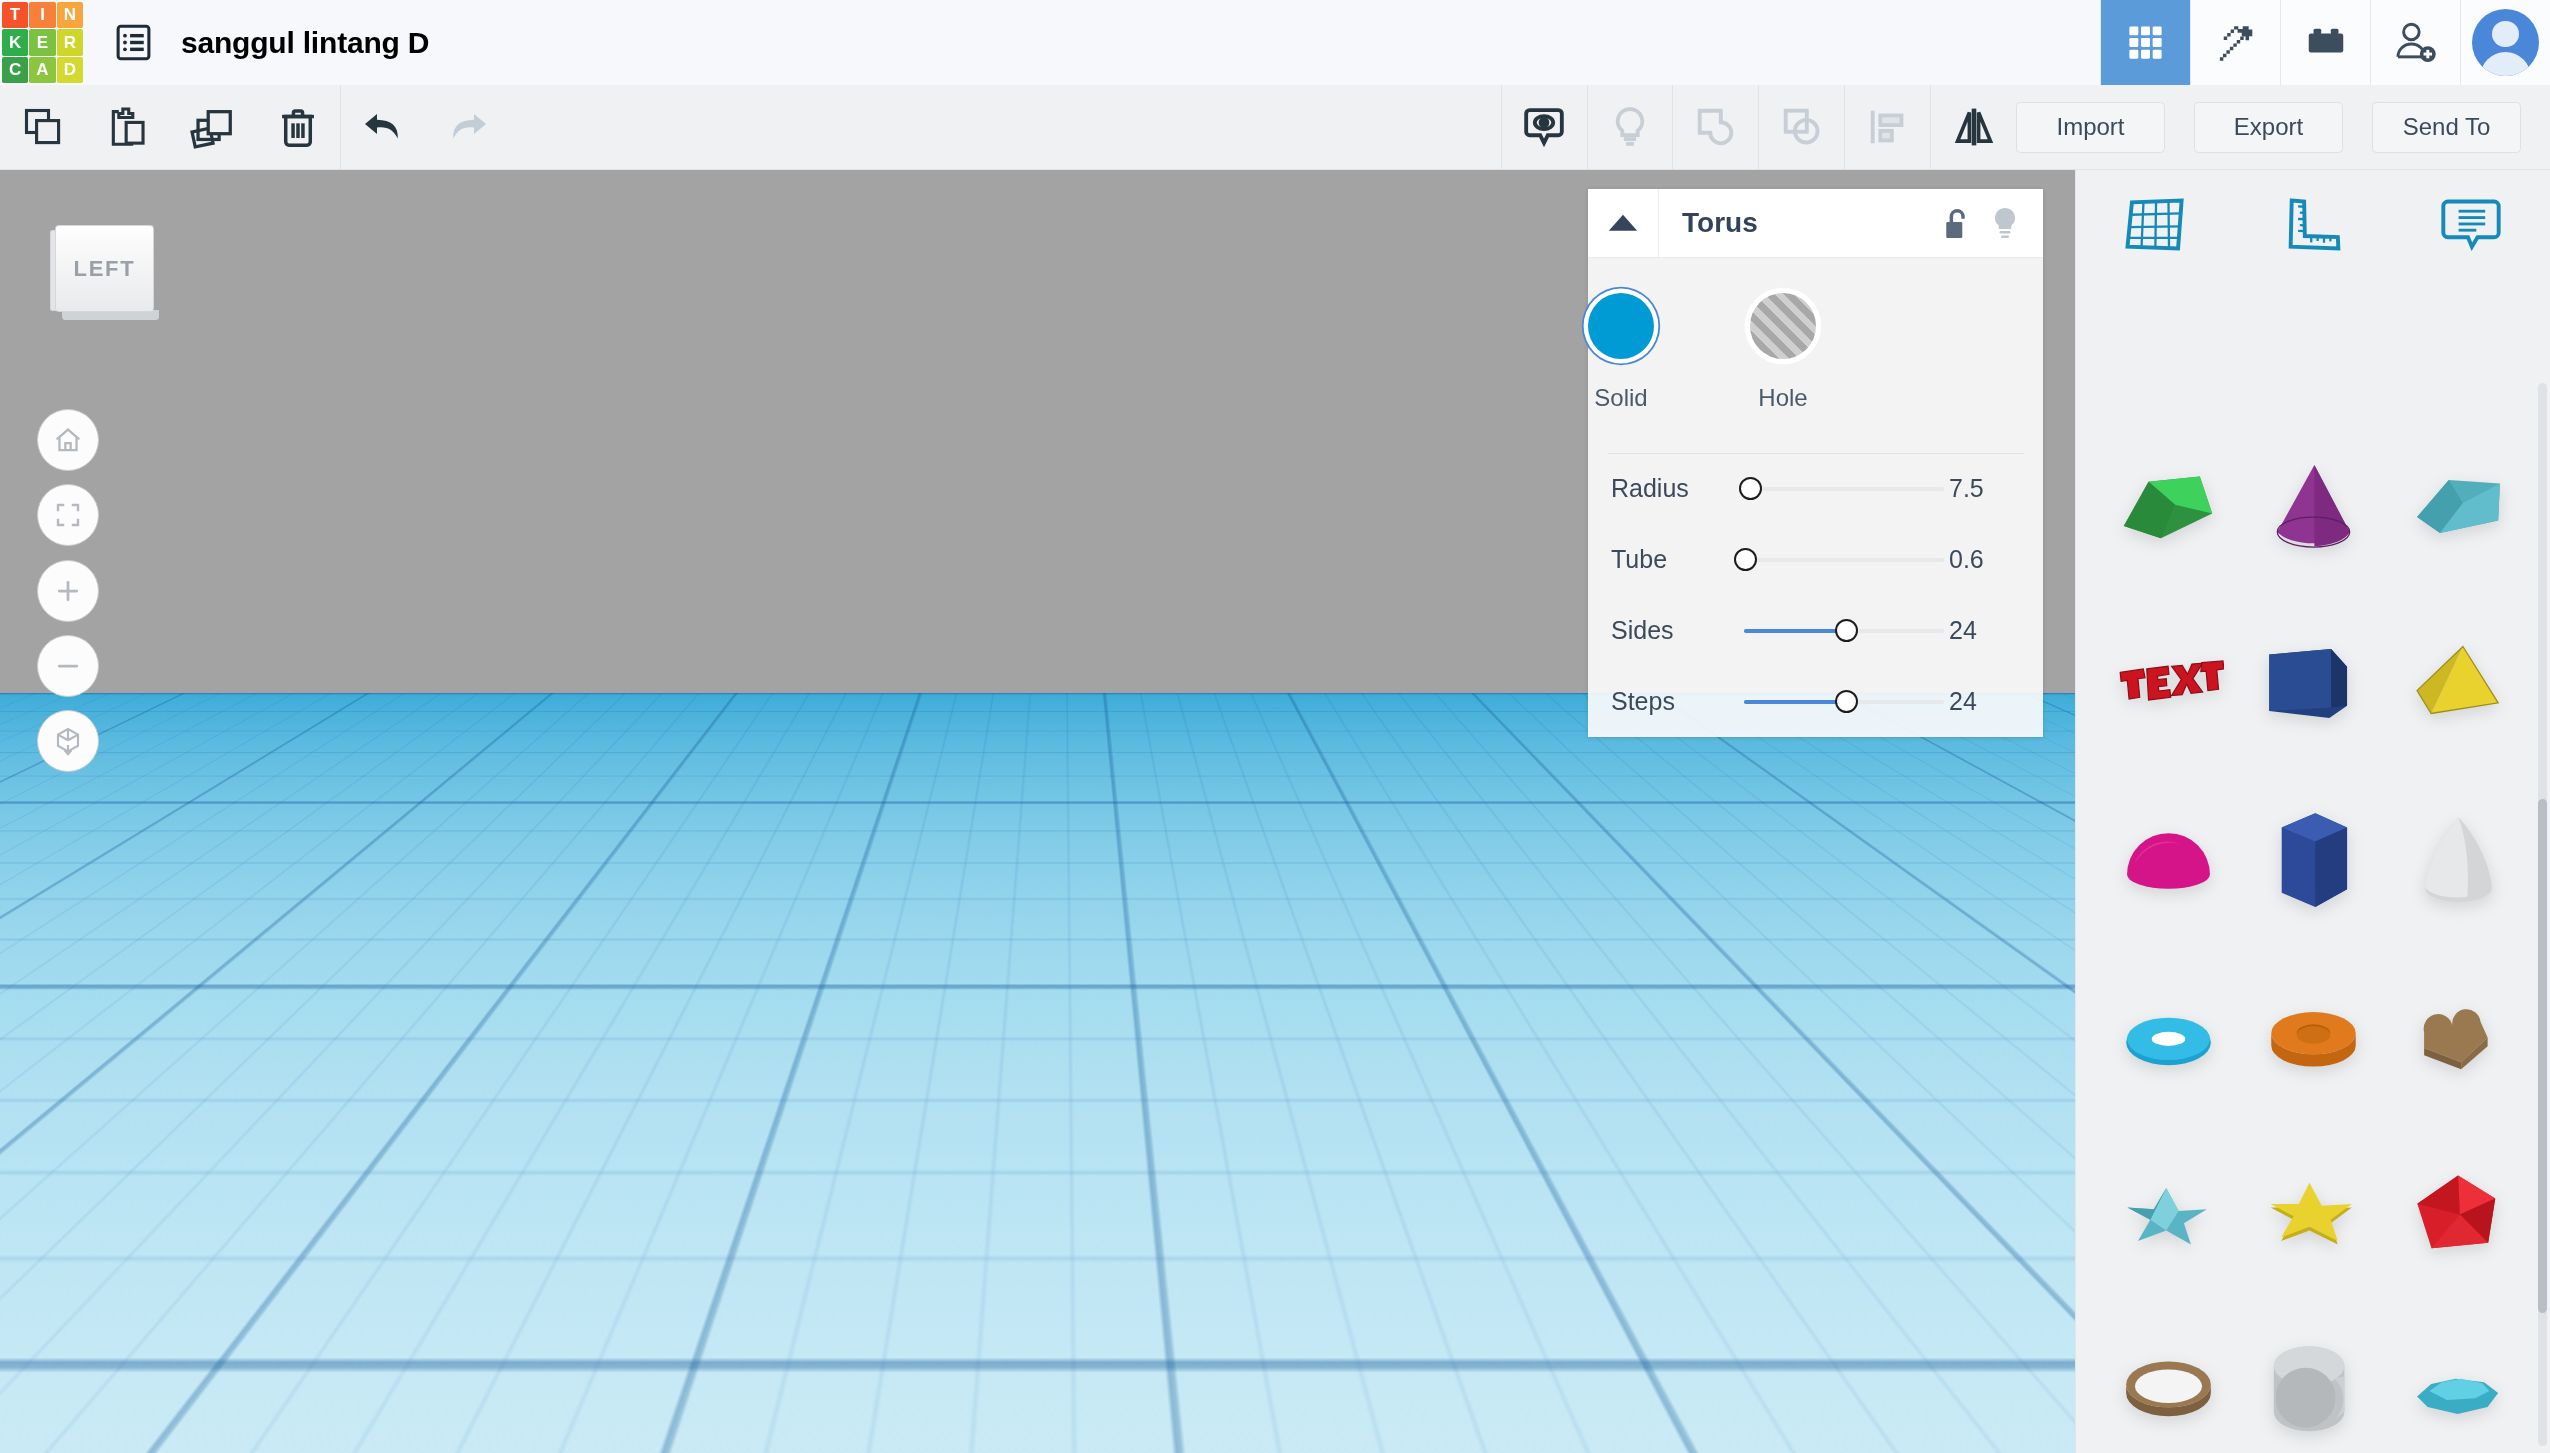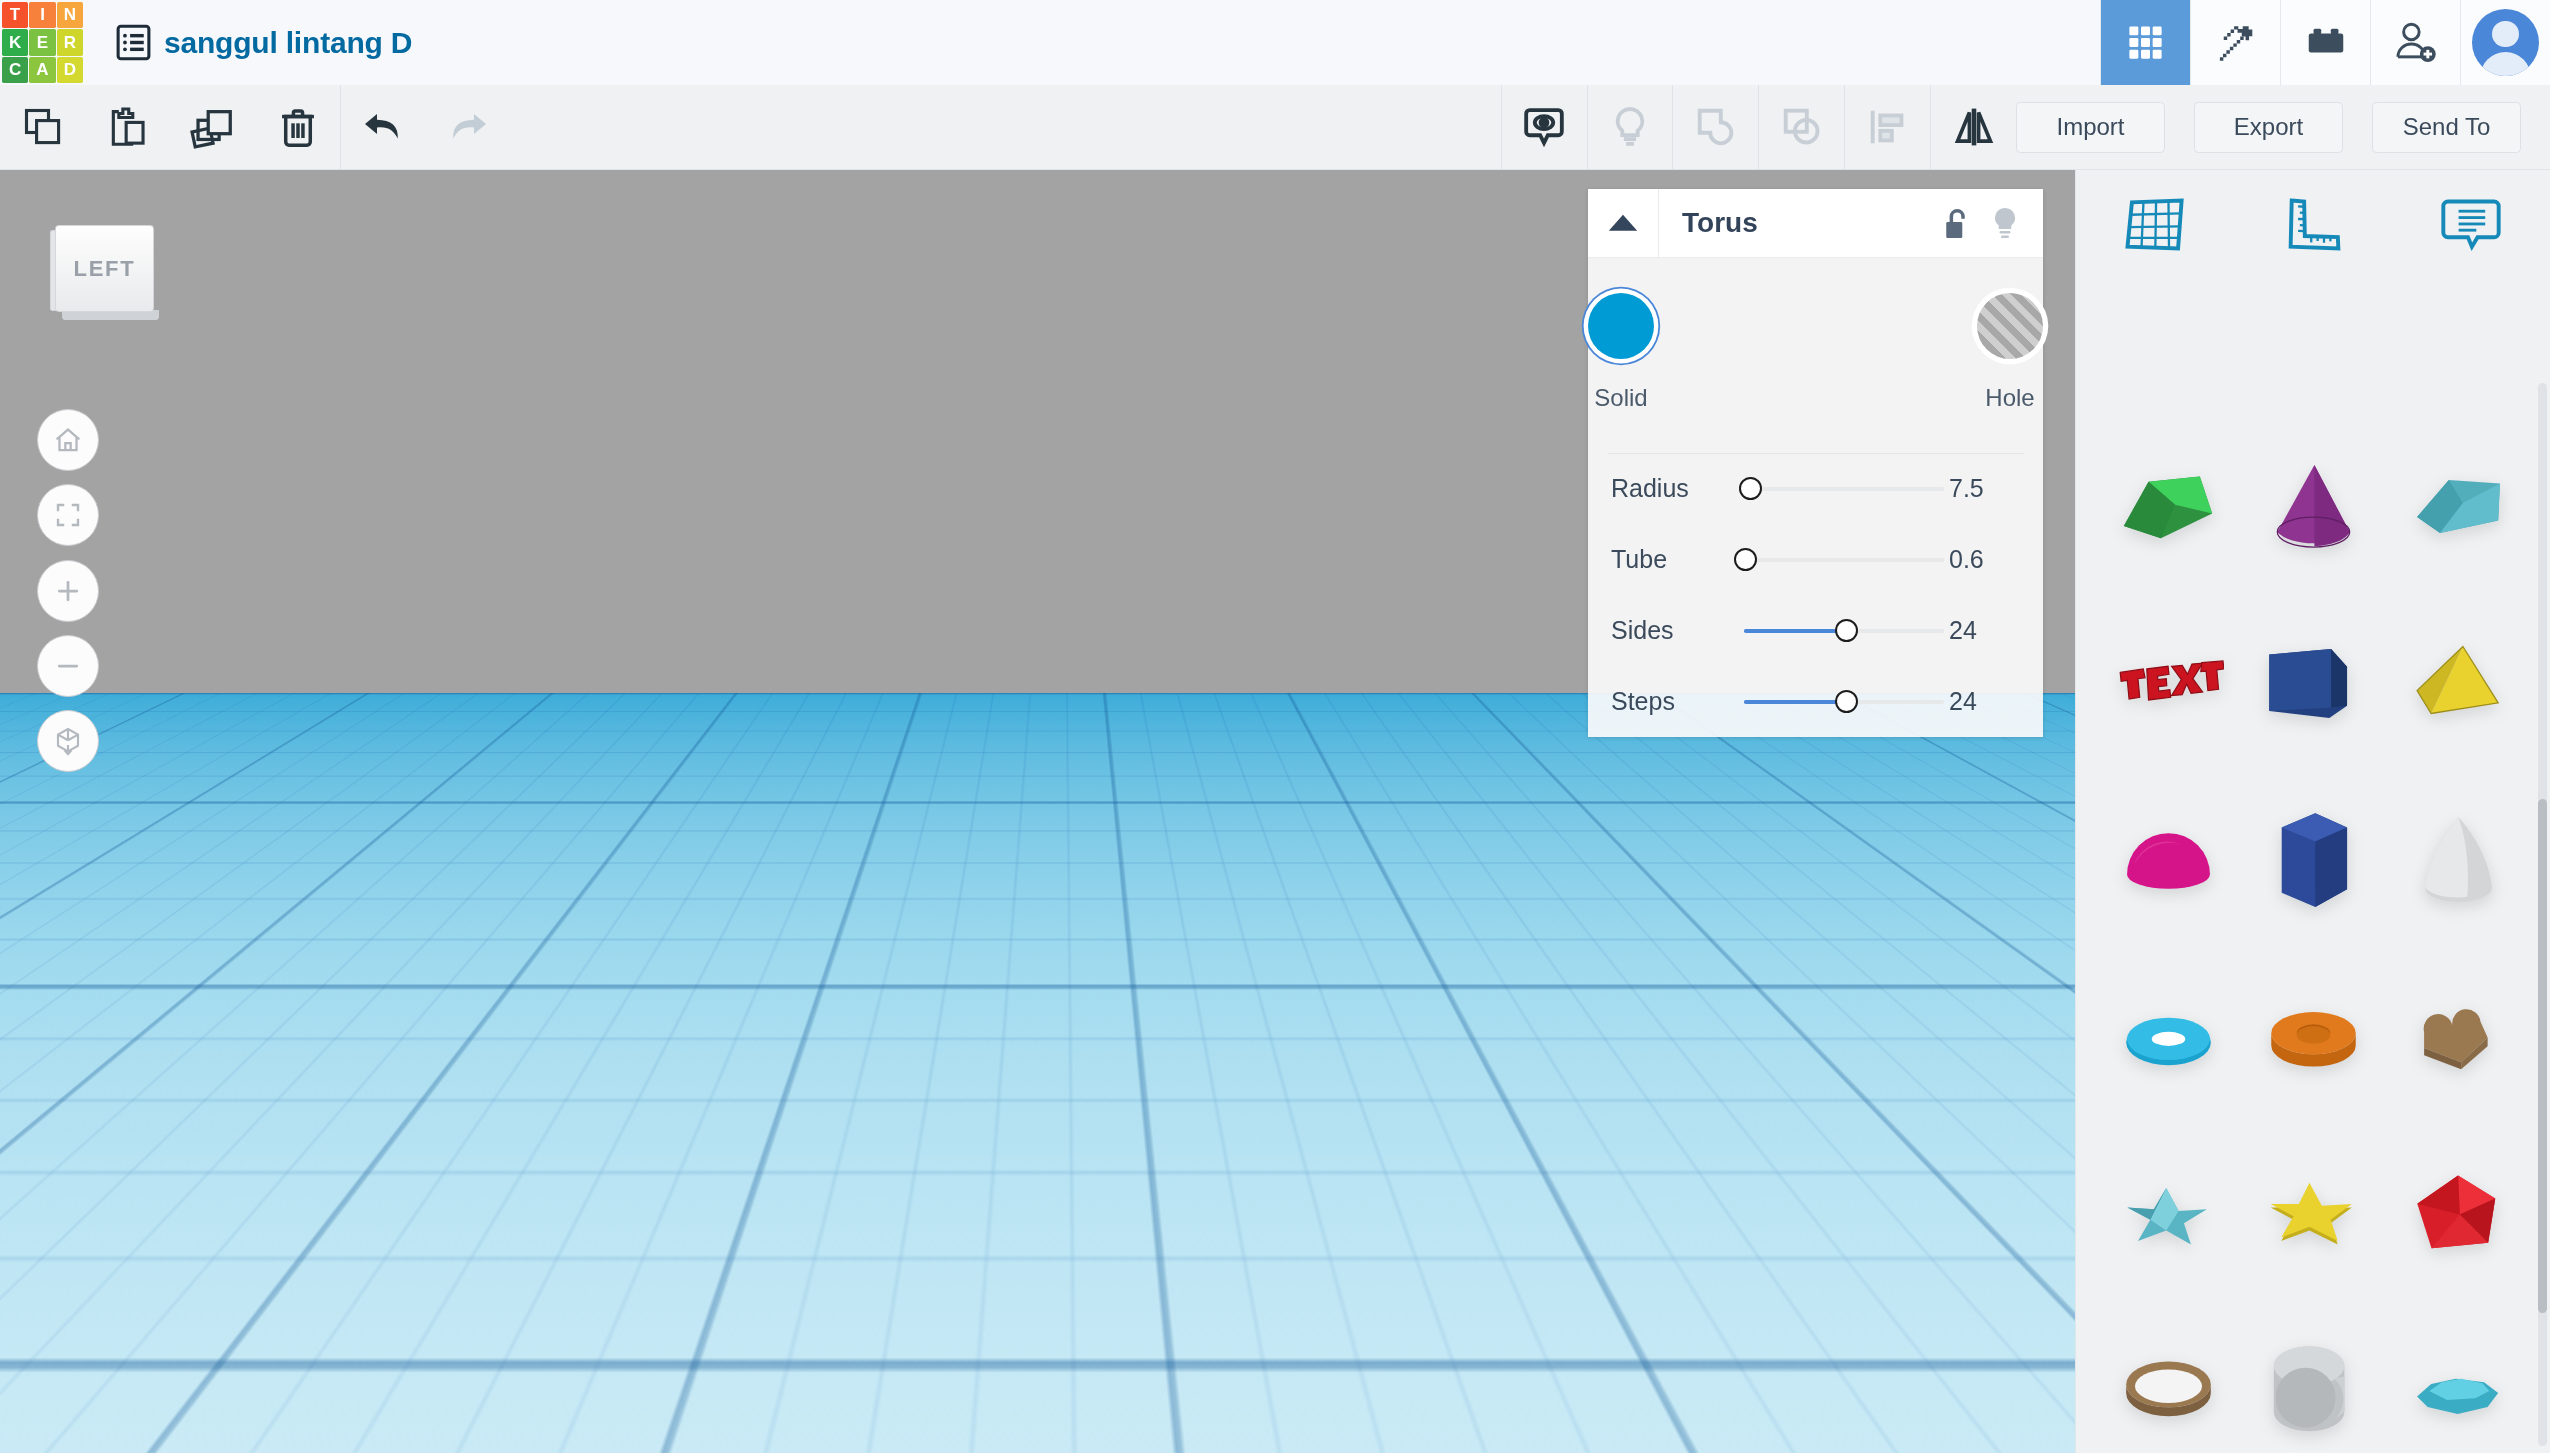--- a/index.html
+++ b/index.html
@@ -29,21 +29,21 @@
     color: #fff; font-weight: bold; font-size: 17px;
     font-family: "Liberation Sans", sans-serif;
     border-radius: 1.8px;
   }
   .doc-icon-btn {
     width: 50px; height: 50px; margin-left: 23px;
     display: flex; align-items: center; justify-content: center;
     cursor: pointer;
   }
   .proj-title {
-    margin-left: 6px; font-size: 30px; font-weight: bold; color: #0369a1;
+    margin-left: 23px; font-size: 30px; font-weight: bold; color: #000000;
     letter-spacing: -0.2px;
   }
   .topbar-right {
     margin-left: auto; display: flex; align-items: stretch; height: 85px;
   }
   .tb-icon {
     width: 90px; height: 85px; display: flex; align-items: center; justify-content: center;
     border-left: 0.9px solid #e4e7ec; background: #fbfcfd; cursor: pointer;
   }
   .tb-icon.active { background: #5b9bd9; }
@@ -190,21 +190,21 @@
     background: #ffffff; border-bottom: 0.9px solid #e9ebee;
   }
   .props-collapse {
     width: 71px; height: 69px; display: flex; align-items: center; justify-content: center;
     border-right: 0.9px solid #e9ebee; cursor: pointer;
   }
   .props-title { font-size: 28px; font-weight: bold; color: #33435a; margin-left: 23px; }
   .props-head-icons { margin-left: auto; display: flex; align-items: center; gap: 19.5px; padding-right: 23px; }
   .props-icon { cursor: pointer; display: flex; align-items: center; }
   .props-body { padding: 35px 0 0 0; }
-  .solid-hole-row { display: flex; justify-content: space-between; gap: 96px; padding-bottom: 10.6px; }
+  .solid-hole-row { display: flex; justify-content: flex-start; gap: 96px; padding-bottom: 10.6px; }
   .sh-item { display: flex; flex-direction: column; align-items: center; cursor: pointer; }
   .sh-swatch { width: 66px; height: 66px; border-radius: 50%; }
   .sh-solid {
     background: #009ad4; box-shadow: 0 0 0 4.4px #fff, 0 0 0 6.2px #4a87d8;
   }
   .sh-hole {
     background:
       repeating-linear-gradient(45deg, #a8a8a8 0px, #a8a8a8 7px, #cfcfcf 7px, #cfcfcf 14px);
     box-shadow: 0 0 0 5.3px #fff;
   }

